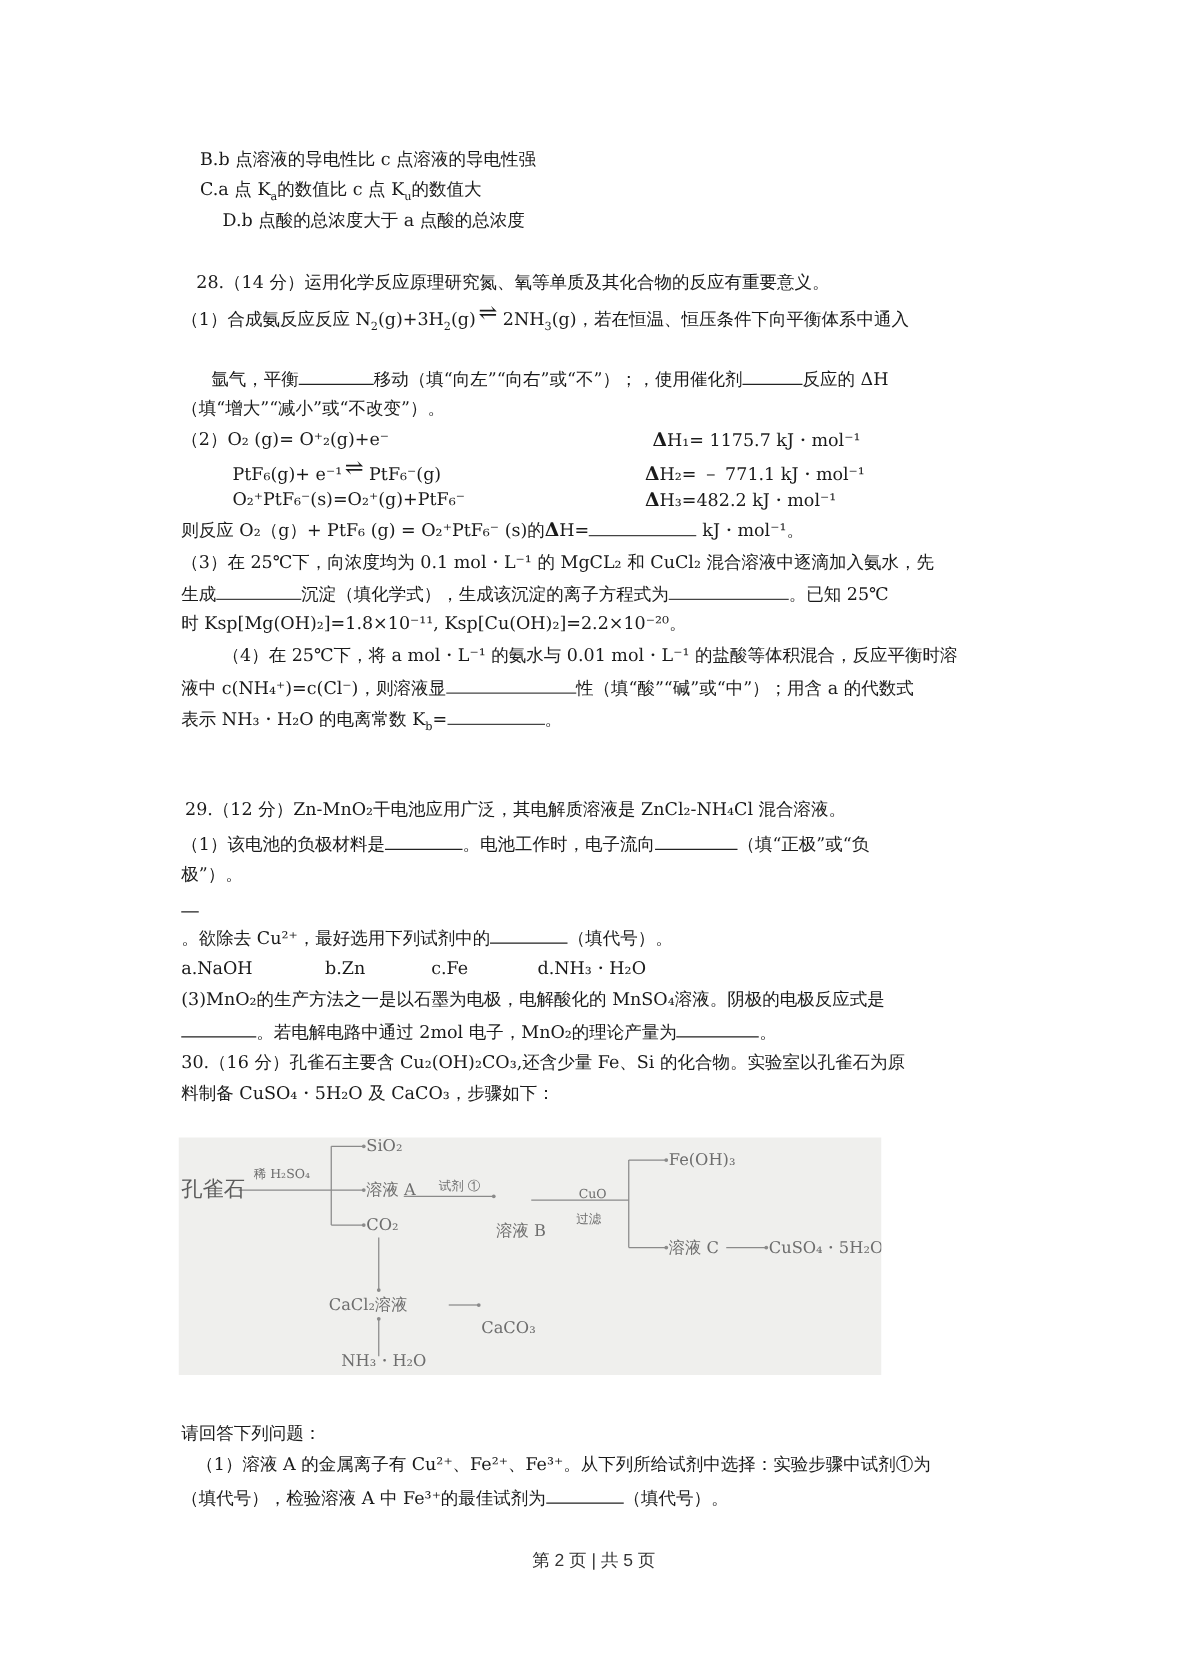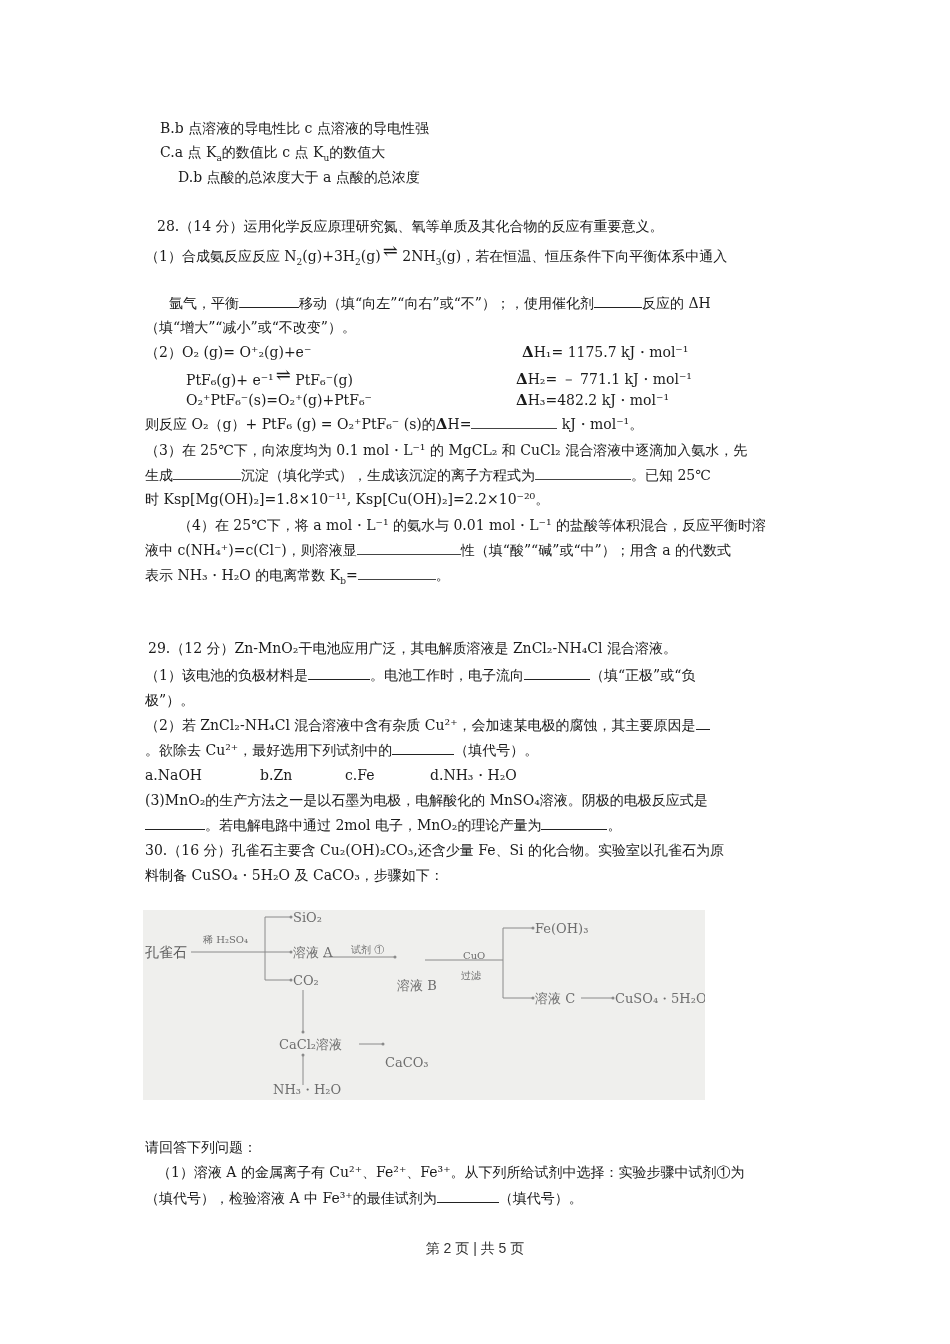--- a/index.html
+++ b/index.html
@@ -9,21 +9,21 @@
   .ans { display: inline-block; border-bottom: 1px solid #222; height: 14px; vertical-align: baseline; }
   .ans.thin { border-bottom: 1px solid #444; }
   sub, sup { font-size: 9px; line-height: 0; }
   .eq { font-size: 18px; position: relative; top: -4px; letter-spacing: -2px; margin: 0 2px; }
   .delta { font-weight: bold; font-size: 15px; }
   
   #flow { position: absolute; left: 143px; top: 910px; width: 562px; height: 190px;
           background: #efefed; overflow: hidden; }
   #flow .t { position: absolute; font-size: 13px; color: #6d6d6d; white-space: nowrap; line-height: 16px; }
   #flow .small { font-size: 10px; }
-  #flow .big { font-size: 14px; color: #5b5b5b; }
+  #flow .big { font-size: 17px; color: #5b5b5b; }
   #flow svg { position: absolute; left: 0; top: 0; }
   .footer { position: absolute; top: 1240px; left: 0; width: 950px; text-align: center;
             font-family: "Liberation Sans", sans-serif; font-size: 14px; color: #333; }
 </style>
 </head>
 <body>
 
 <div class="line" style="left:160px; top:118px;">B.b 点溶液的导电性比 c 点溶液的导电性强</div>
 <div class="line" style="left:160px; top:142px;">
   <span>C.a 点 K</span><sub>a</sub><span>的数值比 c 点 K</span><sub>u</sub><span>的数值大</span>
@@ -55,21 +55,21 @@
 <div class="line" style="left:145px; top:489px;">时 Ksp[Mg(OH)₂]=1.8×10⁻¹¹, Ksp[Cu(OH)₂]=2.2×10⁻²⁰。</div>
 
 <div class="line" style="left:145px; top:515px;margin-left:33px;">（4）在 25℃下，将 a mol・L⁻¹ 的氨水与 0.01 mol・L⁻¹ 的盐酸等体积混合，反应平衡时溶</div>
 <div class="line" style="left:145px; top:540px;"><span>液中 c(NH₄⁺)=c(Cl⁻)，则溶液显</span><span class="ans thin" style="width:104px;"></span><span>性（填“酸”“碱”或“中”）；用含 a 的代数式</span></div>
 <div class="line" style="left:145px; top:565px;text-align:right;"><span>表示 NH₃・H₂O 的电离常数 K</span><sub>b</sub><span>=</span><span class="ans thin" style="width:78px;"></span><span>。</span></div>
 
 <div class="line" style="left:148px; top:638px;">29.（12 分）Zn-MnO₂干电池应用广泛，其电解质溶液是 ZnCl₂-NH₄Cl 混合溶液。</div>
 <div class="line" style="left:145px; top:665px;"><span>（1）该电池的负极材料是</span><span class="ans" style="width:62px;"></span><span>。电池工作时，电子流向</span><span class="ans" style="width:66px;"></span><span>（填“正极”或“负</span></div>
 <div class="line" style="left:145px; top:690px;">极”）。</div>
 
-<div class="line" style="left:145px; top:715px;"><span>（2）若 ZnCl₂-NH₄Cl 混合溶液中含有杂质 Cu²⁺，会加速某电极的腐蚀，其主要原因是</span><span class="ans" style="width:14px;"></span></div>
+<div class="line" style="left:145px; top:715px;"><span class="ans" style="width:14px;"></span></div>
 <div class="line" style="left:145px; top:740px;"><span>。欲除去 Cu²⁺，最好选用下列试剂中的</span><span class="ans" style="width:62px;"></span><span>（填代号）。</span></div>
 <div class="line" style="left:145px; top:765px;">
   <span style="display:inline-block; width:115px;">a.NaOH</span><span style="display:inline-block; width:85px;">b.Zn</span><span style="display:inline-block; width:85px;">c.Fe</span><span>d.NH₃・H₂O</span>
 </div>
 <div class="line" style="left:145px; top:790px;">(3)MnO₂的生产方法之一是以石墨为电极，电解酸化的 MnSO₄溶液。阴极的电极反应式是</div>
 <div class="line" style="left:145px; top:815px;"><span class="ans" style="width:60px;"></span><span>。若电解电路中通过 2mol 电子，MnO₂的理论产量为</span><span class="ans" style="width:66px;"></span><span>。</span></div>
 
 <div class="line" style="left:145px; top:840px;">30.（16 分）孔雀石主要含 Cu₂(OH)₂CO₃,还含少量 Fe、Si 的化合物。实验室以孔雀石为原</div>
 <div class="line" style="left:145px; top:865px;">料制备 CuSO₄・5H₂O 及 CaCO₃，步骤如下：</div>
 
@@ -116,21 +116,21 @@
   <span class="t" style="left:150px; top:0px;">SiO₂</span>
   <span class="t" style="left:150px; top:35px;">溶液 A</span>
   <span class="t" style="left:150px; top:63px;">CO₂</span>
   <span class="t small" style="left:208px; top:32px;">试剂 ①</span>
   <span class="t" style="left:254px; top:40px;margin-top:28px;">溶液 B</span>
   <span class="t small" style="left:320px; top:38px;">CuO</span>
   <span class="t small" style="left:318px; top:58px;">过滤</span>
   <span class="t" style="left:392px; top:11px;">Fe(OH)₃</span>
   <span class="t" style="left:392px; top:81px;">溶液 C</span>
   <span class="t" style="left:472px; top:81px;">CuSO₄・5H₂O</span>
-  <span class="t" style="left:136px; top:127px;">CaCl₂溶液</span>
+  <span class="t" style="left:120px; top:127px;">CaCl₂溶液</span>
   <span class="t" style="left:242px; top:127px;margin-top:18px;">CaCO₃</span>
   <span class="t" style="left:130px; top:172px;">NH₃・H₂O</span>
 </div>
 
 <div class="line" style="left:145px; top:1137px;">请回答下列问题：</div>
 <div class="line" style="left:145px; top:1162px;margin-left:12px;">（1）溶液 A 的金属离子有 Cu²⁺、Fe²⁺、Fe³⁺。从下列所给试剂中选择：实验步骤中试剂①为</div>
 <div class="line" style="left:145px; top:1188px;"><span>（填代号），检验溶液 A 中 Fe³⁺的最佳试剂为</span><span class="ans" style="width:62px;"></span><span>（填代号）。</span></div>
 
 <div class="footer">第 2 页 | 共 5 页</div>
 

